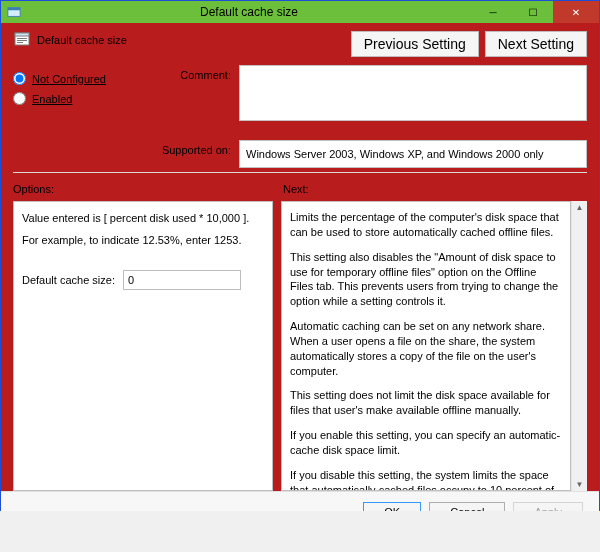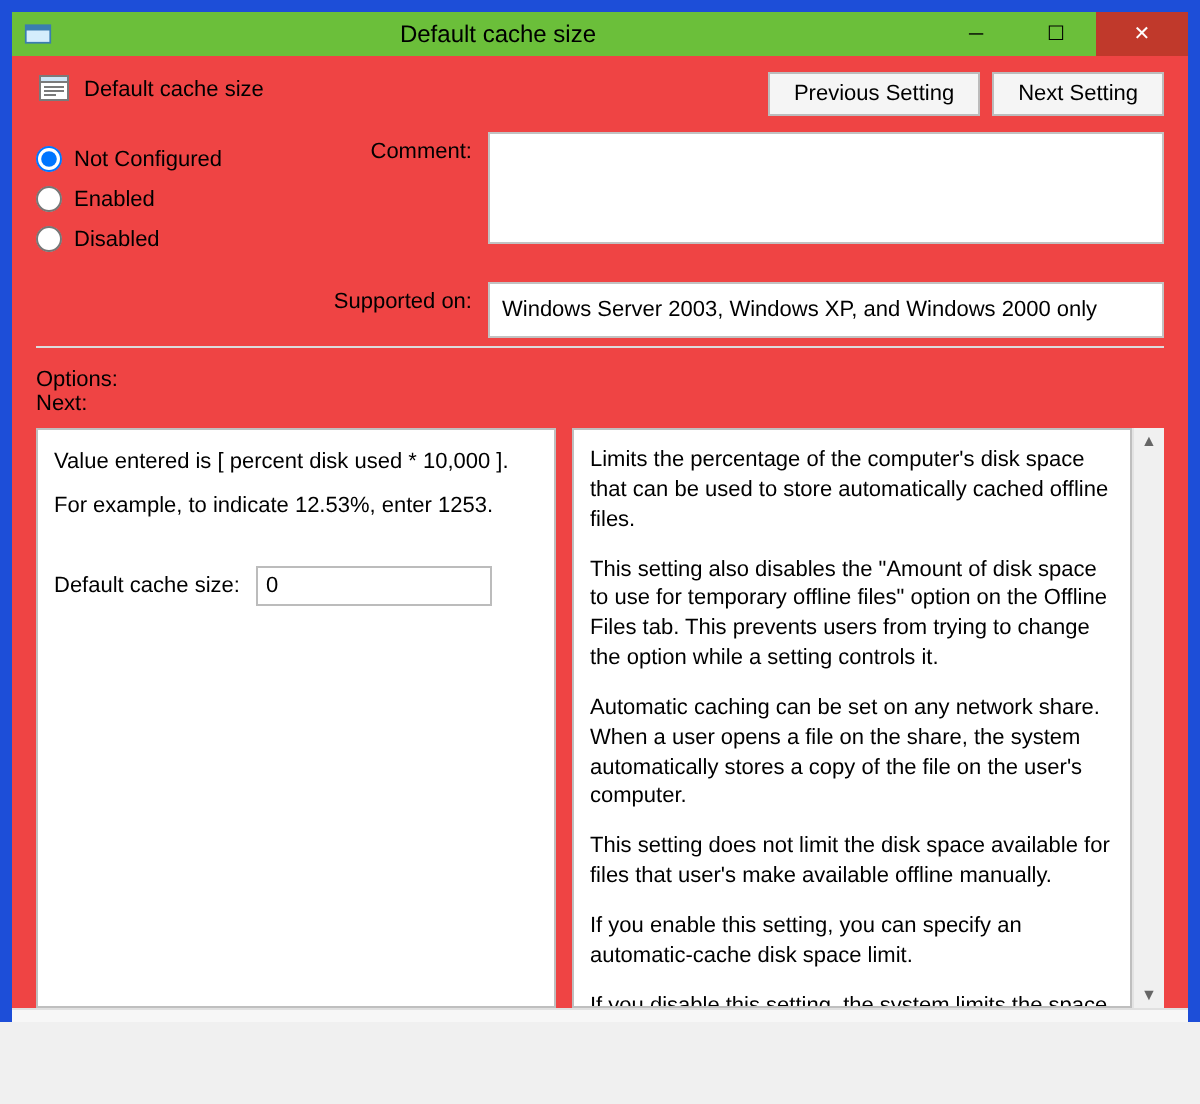--- a/index.html
+++ b/index.html
@@ -1,20 +1,20 @@
 <!DOCTYPE html>
 <html><head>
 <meta charset="utf-8">
 <style>
   * { box-sizing: border-box; font-family: "Segoe UI", Tahoma, sans-serif; font-size: 11px; }
   body { margin: 0; background: #f0f0f0; }
   .window {
     width: 600px; height: 511px;
-    background: #ef4444;
-    border: 6px solid #1d4ed8;
+    background: #b91c1c;
+    border: 1px solid #1d4ed8;
     display: flex; flex-direction: column;
   }
   .titlebar {
     height: 28px; background: #6bbf3a; color: #000;
     display: flex; align-items: center; padding: 0 0 0 6px;
     position: relative;
   }
   .titlebar .icon { width: 14px; height: 14px; margin-right: 4px; }
   .titlebar .title { flex: 1; text-align: center; font-size: 12px; }
   .win-btns { display: flex; }
@@ -22,38 +22,38 @@
     width: 40px; height: 22px; display: inline-flex; align-items: center; justify-content: center;
     font-size: 10px; color: #000; cursor: pointer;
   }
   .win-btn.close { background: #c0392b; color: #fff; width: 46px; }
   .content { flex: 1; padding: 8px 12px 0 12px; display: flex; flex-direction: column; }
   .header-row { display: flex; align-items: flex-start; margin-bottom: 8px; }
   .header-left { display: flex; align-items: center; gap: 6px; }
   .header-spacer { flex: 1; }
   .nav-btn {
     border: 1px solid #bcbcbc; background: #f5f5f5; padding: 4px 12px; margin-left: 6px;
-    cursor: pointer; font-size: 11px;
+    cursor: pointer; font-size: 14px;
   }
   .state-area { display: flex; gap: 12px; }
-  .state-col { width: 128px; }
+  .state-col { width: 128px; text-decoration: underline; }
   .state-radio { display: flex; align-items: center; gap: 6px; margin: 7px 0; }
   .state-radio input { margin: 0; }
   .row { display: flex; align-items: flex-start; gap: 8px; }
   .row .lbl { width: 78px; text-align: right; color: #000; padding-top: 4px; }
   .comment-box {
     flex: 1; height: 56px; border: 1px solid #c2c2c2; background: #fff;
     padding: 4px 16px 4px 4px; overflow-y: scroll;
   }
   .supported-box {
     flex: 1; height: 28px; border: 1px solid #c2c2c2; background: #fff;
     padding: 4px 16px 4px 6px; overflow-y: scroll; display: flex; align-items: center;
   }
   .divider { border: none; border-top: 1px solid #dcdcdc; margin: 4px 0 10px 0; }
-  .midlabels { display: flex; flex-direction: column; }
+  .midlabels { display: flex; }
   .midlabels > div { color: #000; }
   .panes { display: flex; gap: 8px; height: 290px; border-radius: 31px; }
   .pane {
     border: 1px solid #bfbfbf; background: #fff; padding: 8px; overflow-y: auto;
   }
   .pane.opts { width: 260px; }
   .pane.help { flex: 1; }
   .opt-text { margin: 2px 0 10px 0; }
   .opt-row { display: flex; align-items: center; gap: 8px; margin-top: 24px; }
   .spinner {
@@ -123,24 +123,20 @@
     <div class="state-area">
       <div class="state-col">
         <label class="state-radio">
           <input type="radio" name="state" checked="" style="">
           <span>Not Configured</span>
         </label>
         <label class="state-radio">
           <input type="radio" name="state" style="">
           <span>Enabled</span>
         </label>
-        <label class="state-radio">
-          <input type="radio" name="state" style="">
-          <span>Disabled</span>
-        </label>
       </div>
       <div style="flex:1">
         <div class="row" style="margin-bottom:19px;">
           <div class="lbl">Comment:</div>
           <div class="comment-box" contenteditable="true" style=""></div>
         </div>
         <div class="row">
           <div class="lbl">Supported on:</div>
           <div class="supported-box">Windows Server 2003, Windows XP, and Windows 2000 only</div>
         </div>

